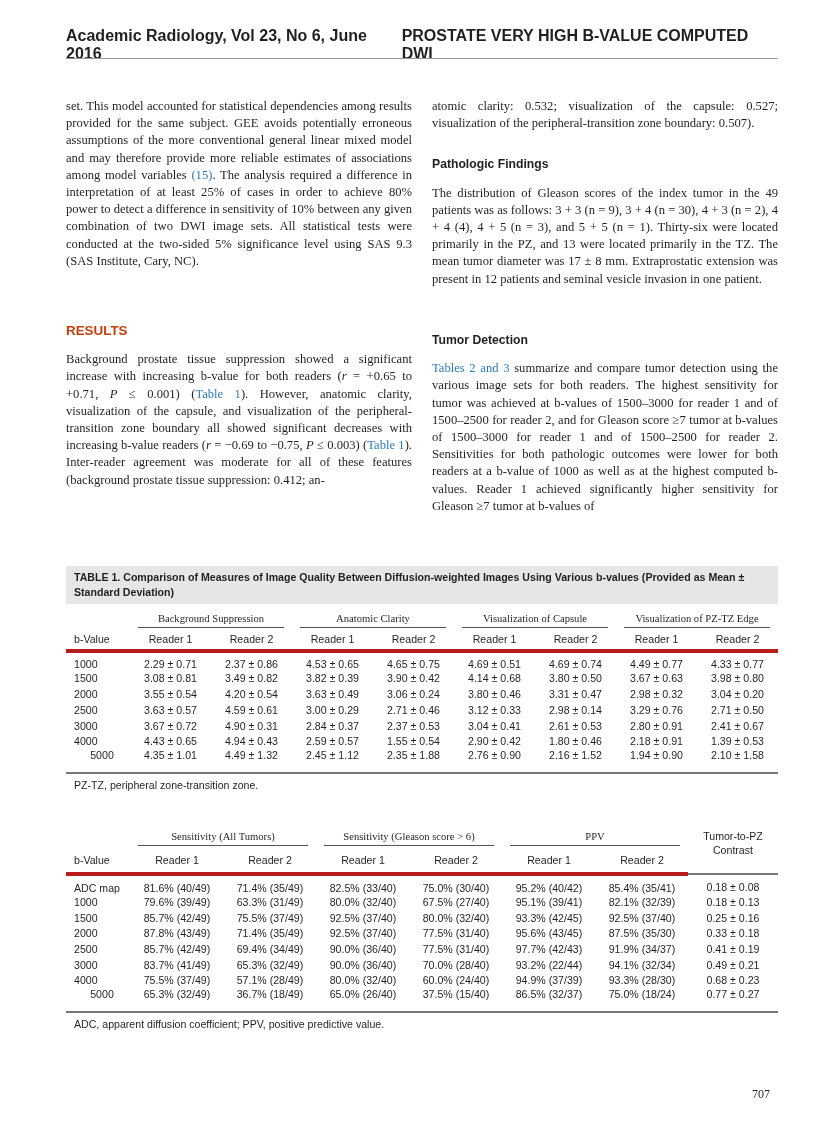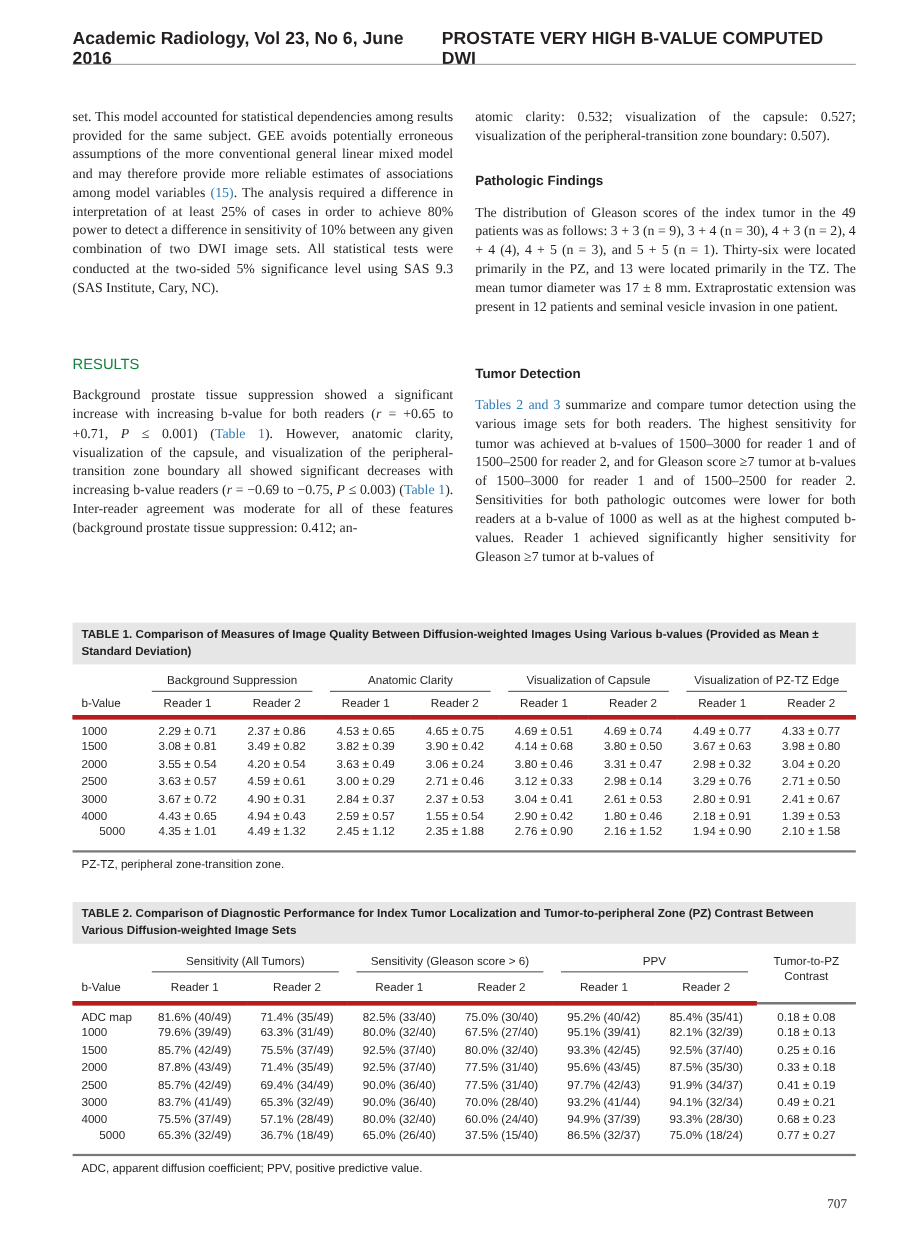--- a/index.html
+++ b/index.html
@@ -11,32 +11,32 @@
     display: flex; justify-content: space-between; align-items: center;
     font-family: "Liberation Sans", sans-serif; font-weight: bold; font-size: 16px; color: #231f20;
   }
   .head-rule { position: absolute; left: 66px; top: 58px; width: 712px; height: 1px; background: #9a9a9a; }
 
   .col { position: absolute; width: 346px; font-size: 12.6px; line-height: 17.2px; text-align: justify; }
   .col.left { left: 66px; }
   .col.right { left: 432px; }
   .col p { margin: 0; }
   .link { color: #2d7bb5; }
-  .sec-head { font-family: "Liberation Sans", sans-serif; font-weight: normal; font-size: 13.4px; color: #15803d; }
+  .sec-head { font-family: "Liberation Sans", sans-serif; font-weight: bold; font-size: 13.4px; color: #c2410c; }
   .sub-head { font-family: "Liberation Sans", sans-serif; font-weight: bold; font-size: 12.2px; color: #231f20; }
   i { font-style: italic; }
 
   .table-block { position: absolute; left: 66px; width: 712px; font-family: "Liberation Sans", sans-serif; color: #231f20; }
   .tcap {
     background: #e6e6e6; padding: 4px 8px 4px 8px;
     font-size: 10.6px; font-weight: bold; line-height: 14.8px;
   }
   table { width: 100%; border-collapse: collapse; font-size: 10.6px; }
   th { font-weight: normal; padding: 0; }
-  .grp th.g span { display: block; margin: 0 8px; border-bottom: 1px solid #555; padding-bottom: 3px; }
+  .grp th.g span { display: block; margin: 0 8px; border-bottom: 1px solid #555; padding-bottom: 3px; font-family: Liberation Serif, serif; }
   .grp th { padding-top: 9px; text-align: center; }
   .sub th { padding: 5px 0 4px; text-align: center; border-bottom: 4px solid #b91c1c; }
   .sub th:first-child, .grp th:first-child { text-align: left; padding-left: 8px; }
   td { padding: 0; height: 15.7px; text-align: center; white-space: nowrap; }
   td:first-child { text-align: left; padding-left: 8px; }
   tbody tr:first-child td { padding-top: 5px; height: 20px; }
   tbody tr:last-child td { padding-bottom: 11px; text-align: center; }
   .tfoot { border-top: 2px solid #777; padding: 5px 8px 0; font-size: 10.6px; }
   .pageno { position: absolute; left: 752px; top: 1087px; font-size: 12px; font-family: "Liberation Serif", serif; color: #231f20; }
 </style>
@@ -188,21 +188,20 @@
           <td>2.16 ± 1.52</td>
           <td>1.94 ± 0.90</td>
           <td>2.10 ± 1.58</td>
         </tr>
       </tbody>
   </table>
   <div class="tfoot">PZ-TZ, peripheral zone-transition zone.</div>
 </div>
 
 <div class="table-block" style="top:820px;">
-  <div class="tcap">TABLE 2. Comparison of Diagnostic Performance for Index Tumor Localization and Tumor-to-peripheral Zone (PZ) Contrast Between Various Diffusion-weighted Image Sets</div>
   <table>
     <colgroup>
       <col style="width:64px">
         <col style="width:94px">
         <col style="width:92px">
         <col style="width:94px">
         <col style="width:92px">
         <col style="width:94px">
         <col style="width:92px">
         <col style="width:90px">
@@ -281,21 +280,21 @@
           <td>97.7% (42/43)</td>
           <td>91.9% (34/37)</td>
           <td>0.41 ± 0.19</td>
         </tr>
         <tr>
           <td>3000</td>
           <td>83.7% (41/49)</td>
           <td>65.3% (32/49)</td>
           <td>90.0% (36/40)</td>
           <td>70.0% (28/40)</td>
-          <td>93.2% (41/44)</td>
+          <td>93.2% (22/44)</td>
           <td>94.1% (32/34)</td>
           <td>0.49 ± 0.21</td>
         </tr>
         <tr>
           <td>4000</td>
           <td>75.5% (37/49)</td>
           <td>57.1% (28/49)</td>
           <td>80.0% (32/40)</td>
           <td>60.0% (24/40)</td>
           <td>94.9% (37/39)</td>

